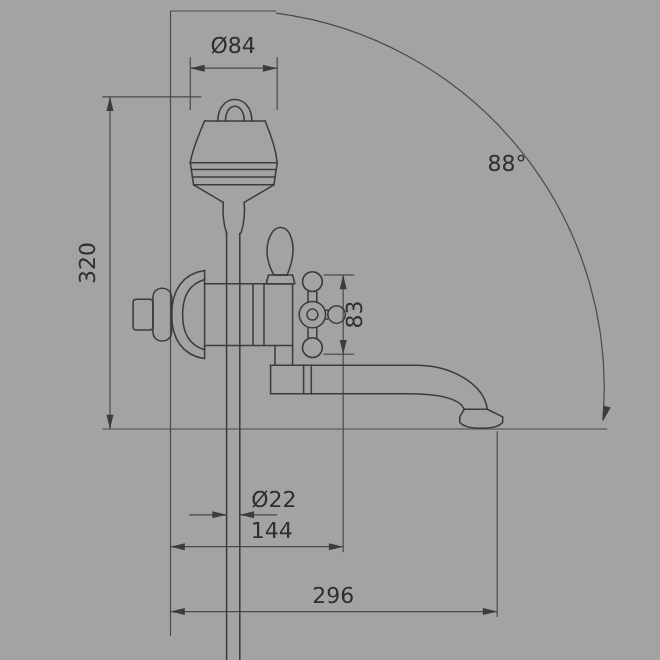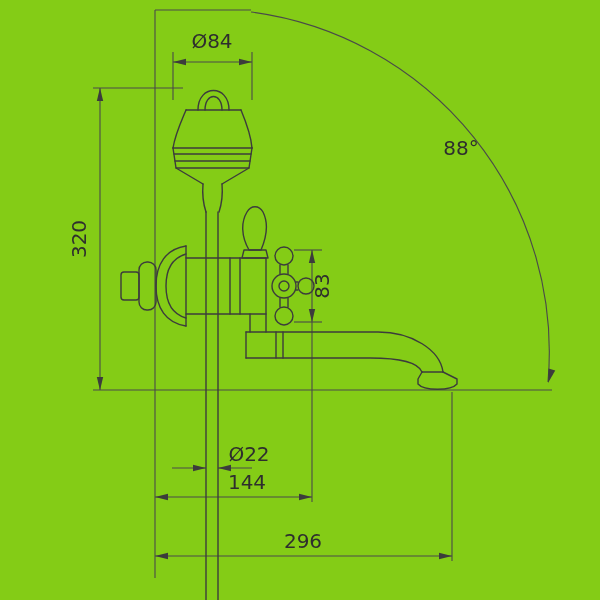--- a/index.html
+++ b/index.html
@@ -7,21 +7,21 @@
     padding: 0;
     background: #ffffff;
     width: 600px;
     height: 600px;
     overflow: hidden;
     font-family: "DejaVu Sans", "Liberation Sans", sans-serif;
   }
   .drawing-wrap {
     width: 600px;
     height: 600px;
-    background: #84cc16;
+    background: #a3a3a3;
     position: relative;
   }
   svg { display: block; }
   .dim-line  { stroke: #4a4a4a; stroke-width: 1.1; fill: none; }
   .part-line { stroke: #3c3c3c; stroke-width: 1.4; fill: none; stroke-linecap: round; stroke-linejoin: round; }
   .arrow     { fill: #3c3c3c; stroke: none; }
   .dim-text  { fill: #2e2e2e; font-size: 20px; font-family: "DejaVu Sans", "Liberation Sans", sans-serif; }
 </style>
 </head>
 <body>

